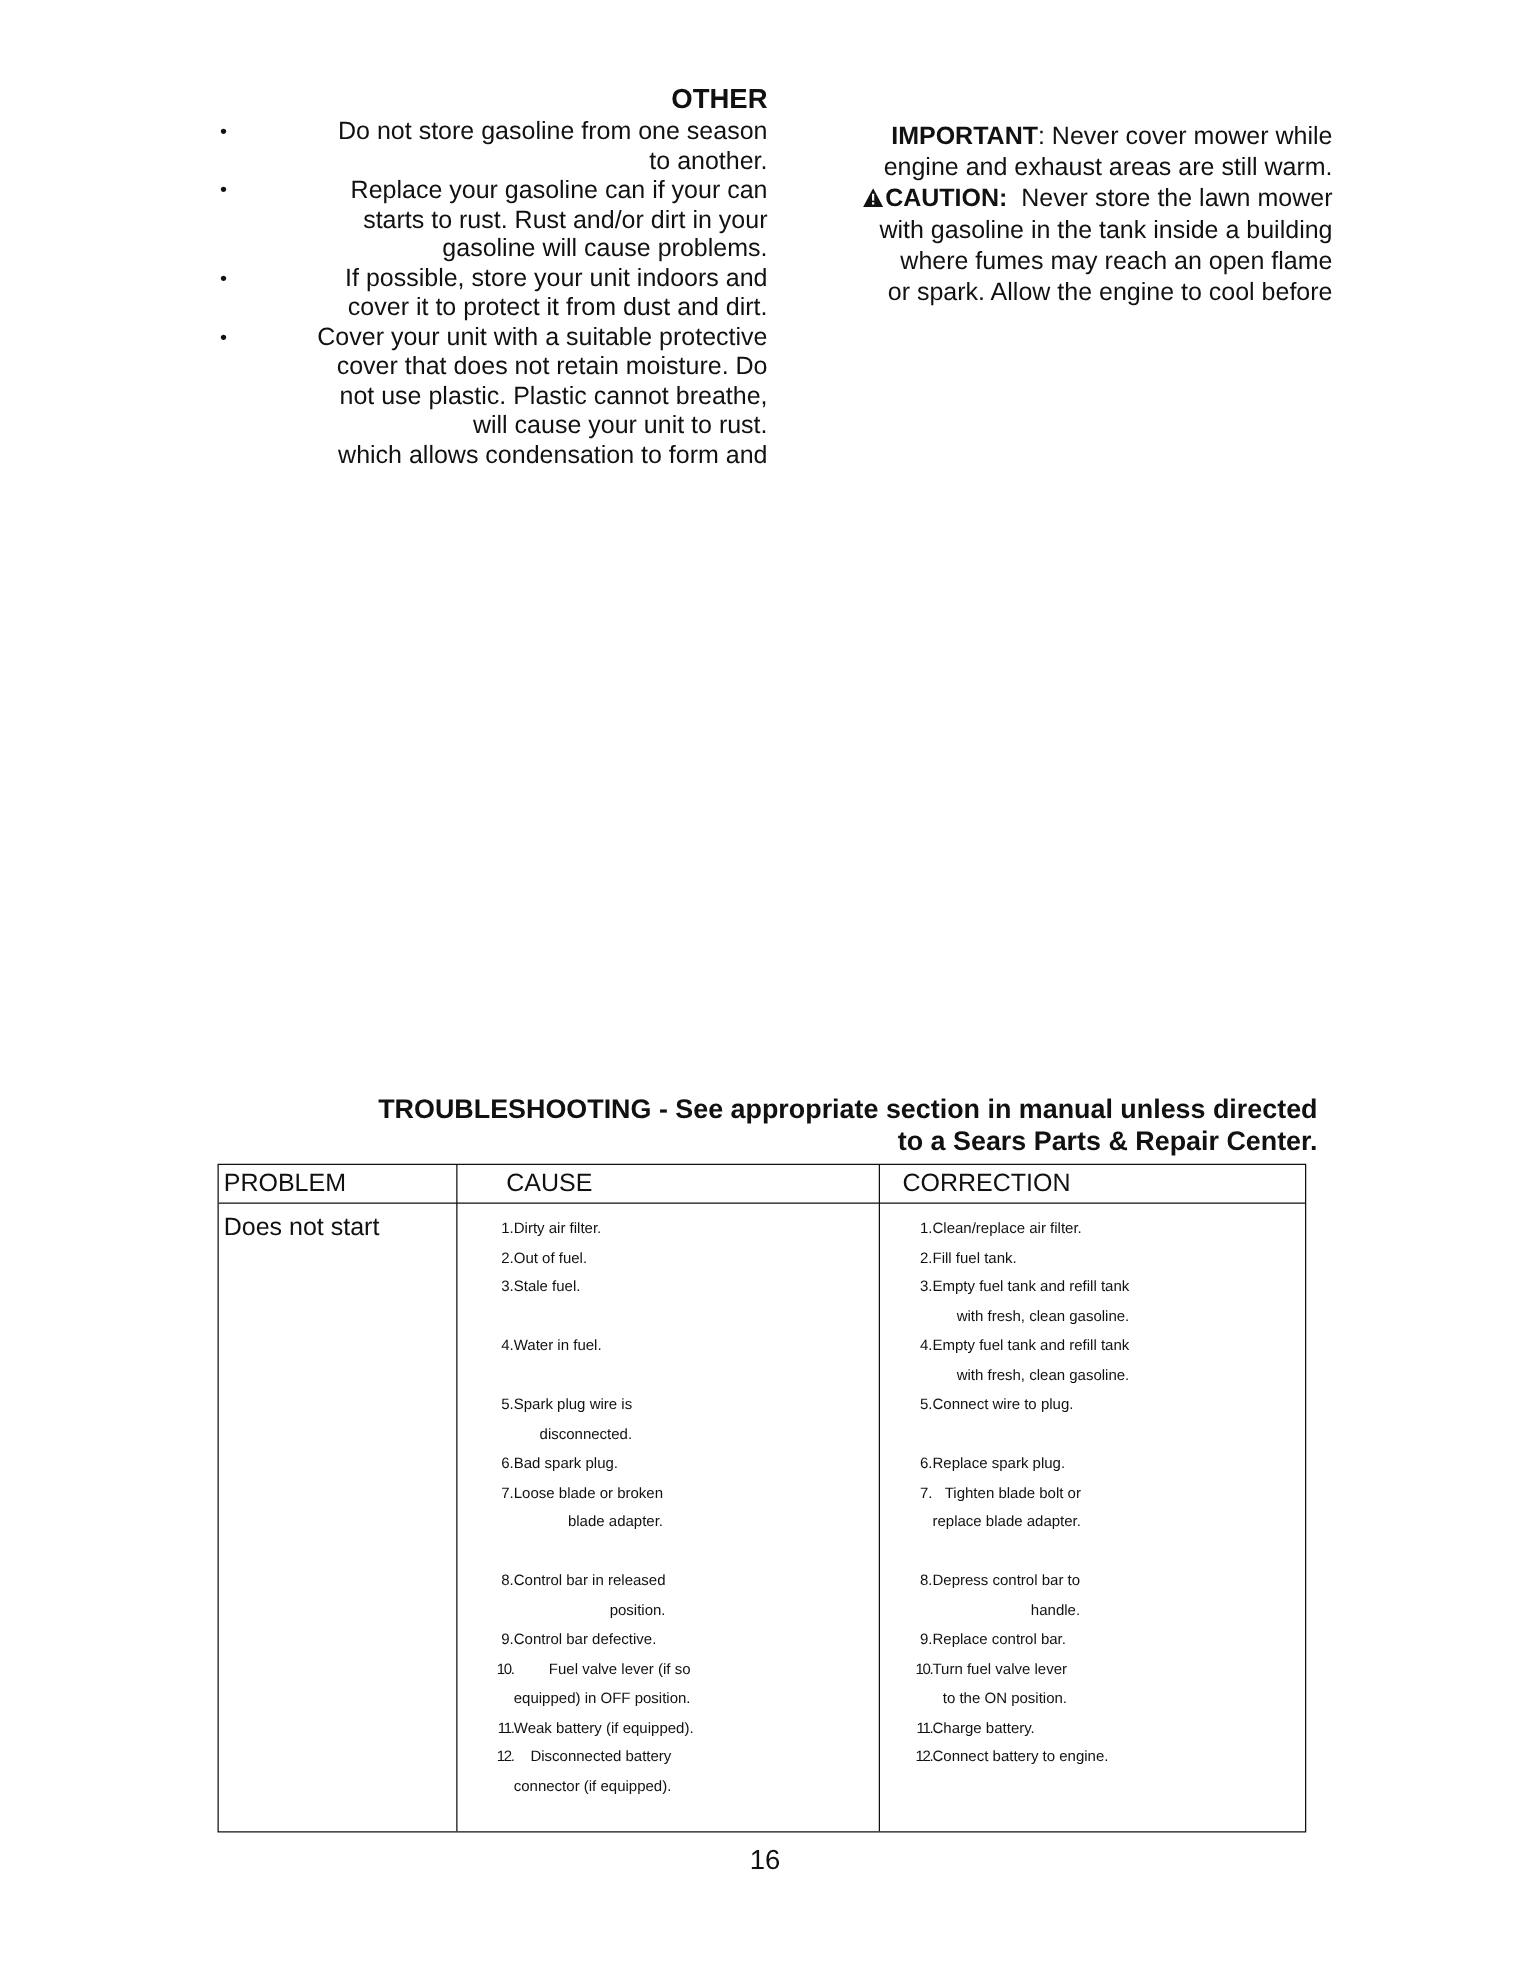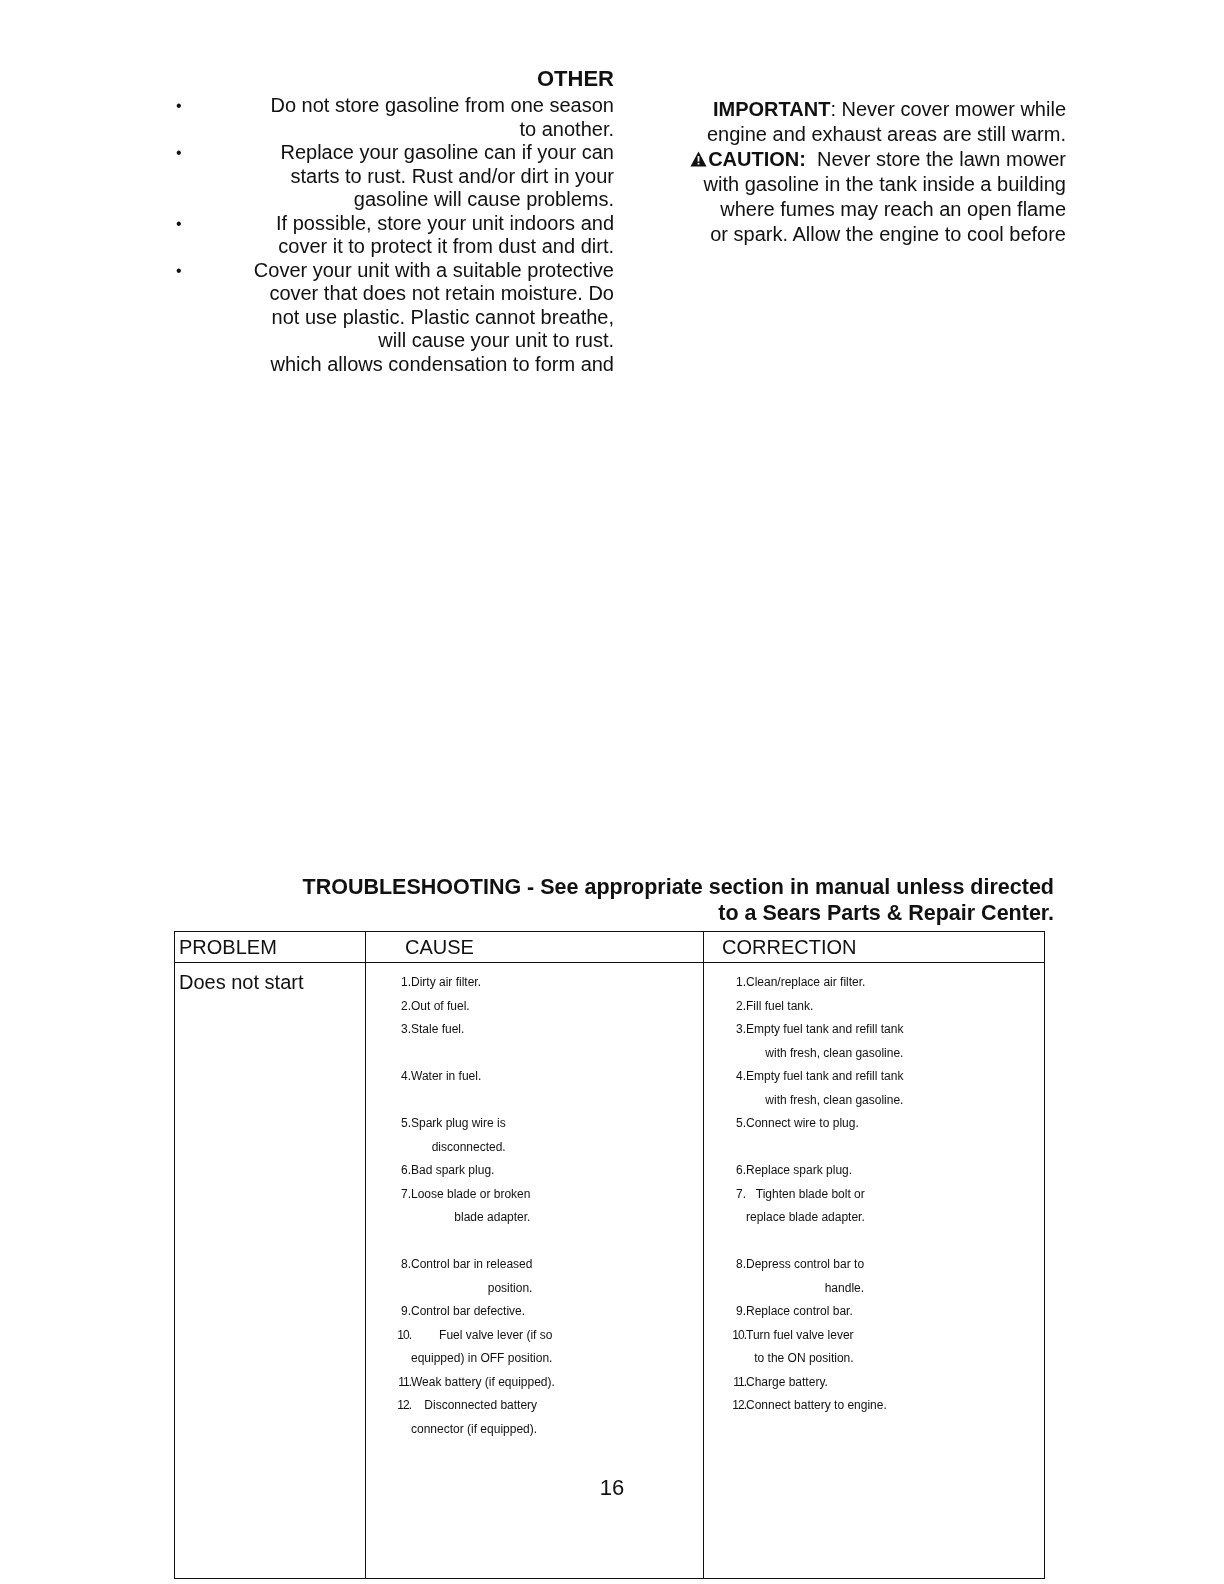--- a/index.html
+++ b/index.html
@@ -33,21 +33,21 @@
     .caution-icon svg { display: block; }
 
     
     #ts-heading {
       left: 174px; top: 874px; width: 880px; font-size: 21.5px; font-weight: bold;
       line-height: 26px; margin: 0;
     }
 
     
     #ts-table {
-      left: 174px; top: 931px; width: 871px; height: 648px;
+      left: 174px; top: 931px; width: 871px; height: 535px;
       border: 1.5px solid #111; box-sizing: border-box;
     }
     .col-div { position: absolute; top: 0; bottom: 0; width: 0; border-left: 1.5px solid #111; }
     .hdr-line { position: absolute; left: 0; right: 0; top: 30px; border-top: 1.5px solid #111; }
     .th {
       position: absolute; top: 2px; font-size: 20px; line-height: 26px;
     }
     .problem-cell {
       position: absolute; left: 4px; top: 37px; font-size: 20px; font-weight: normal; line-height: 26px;
     }

